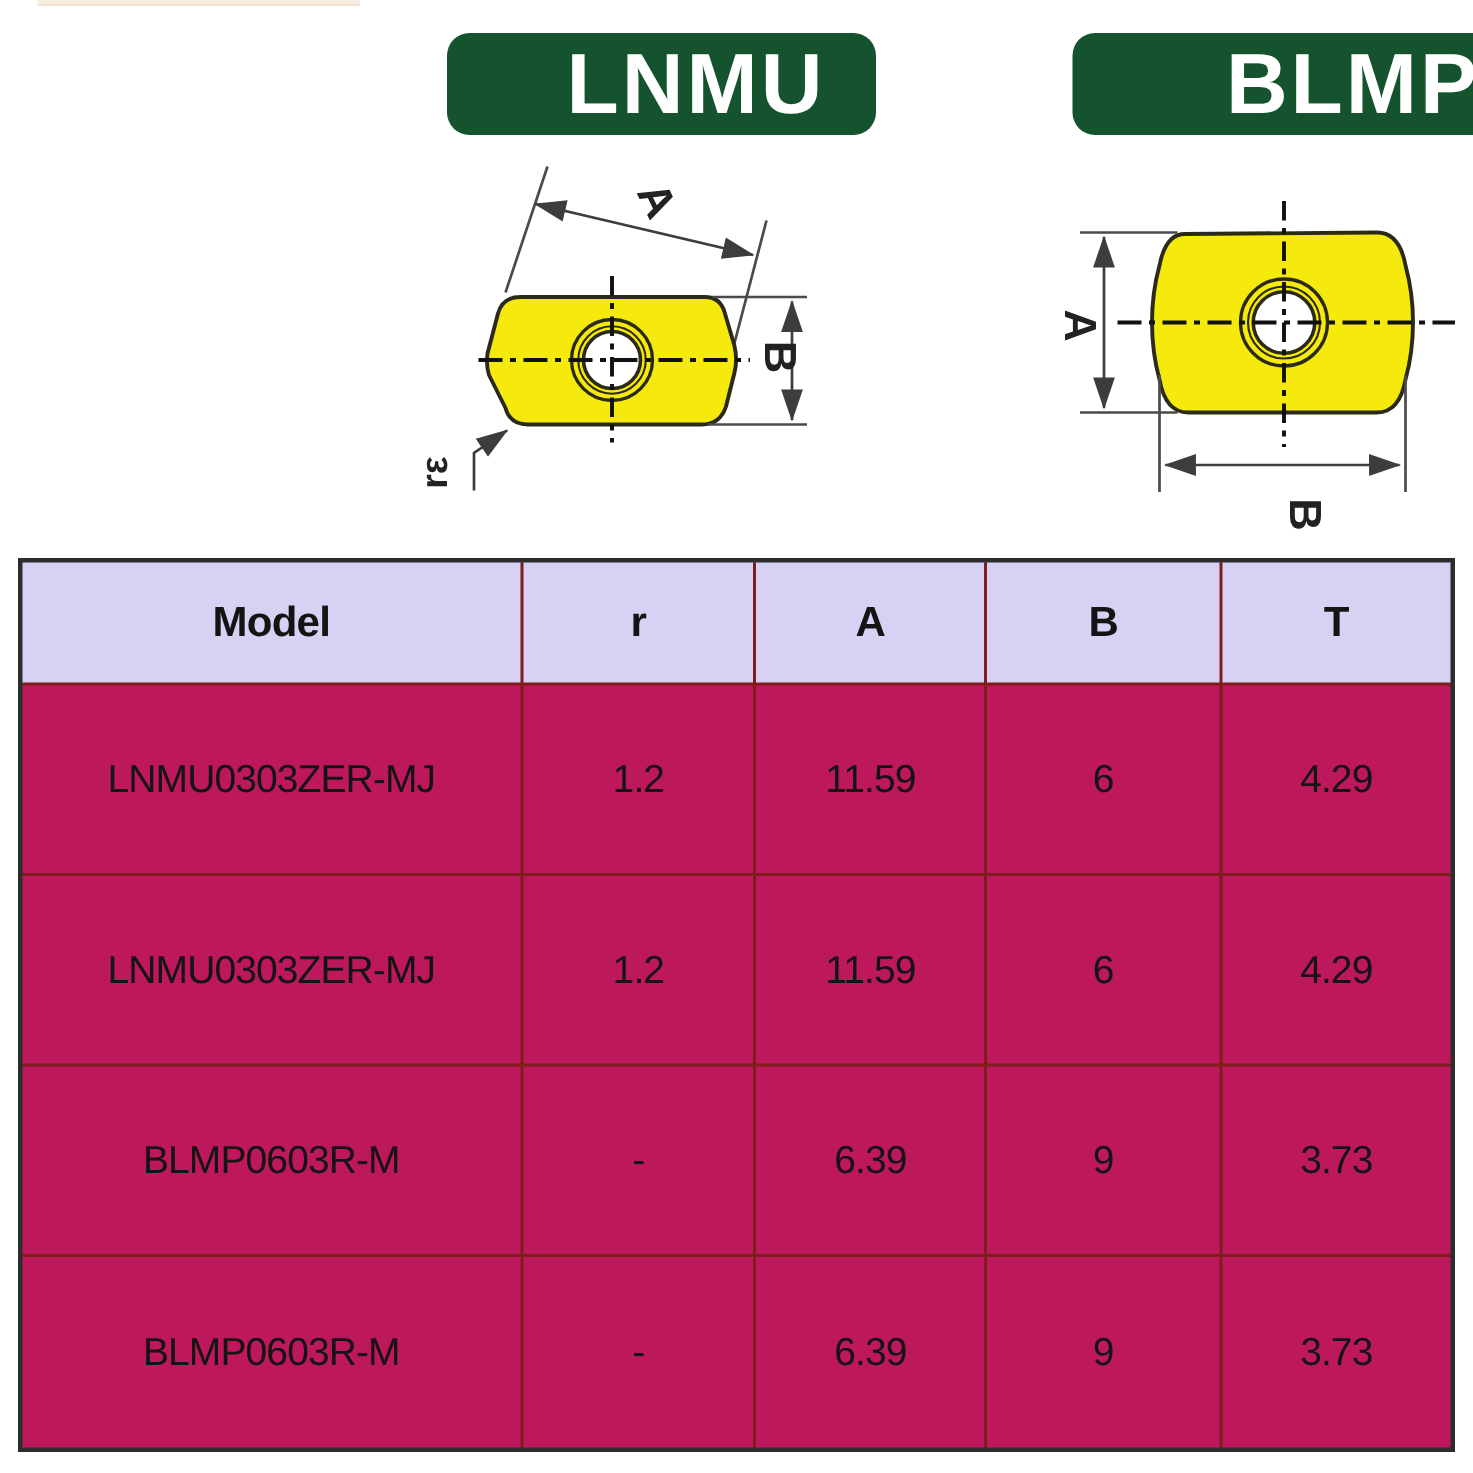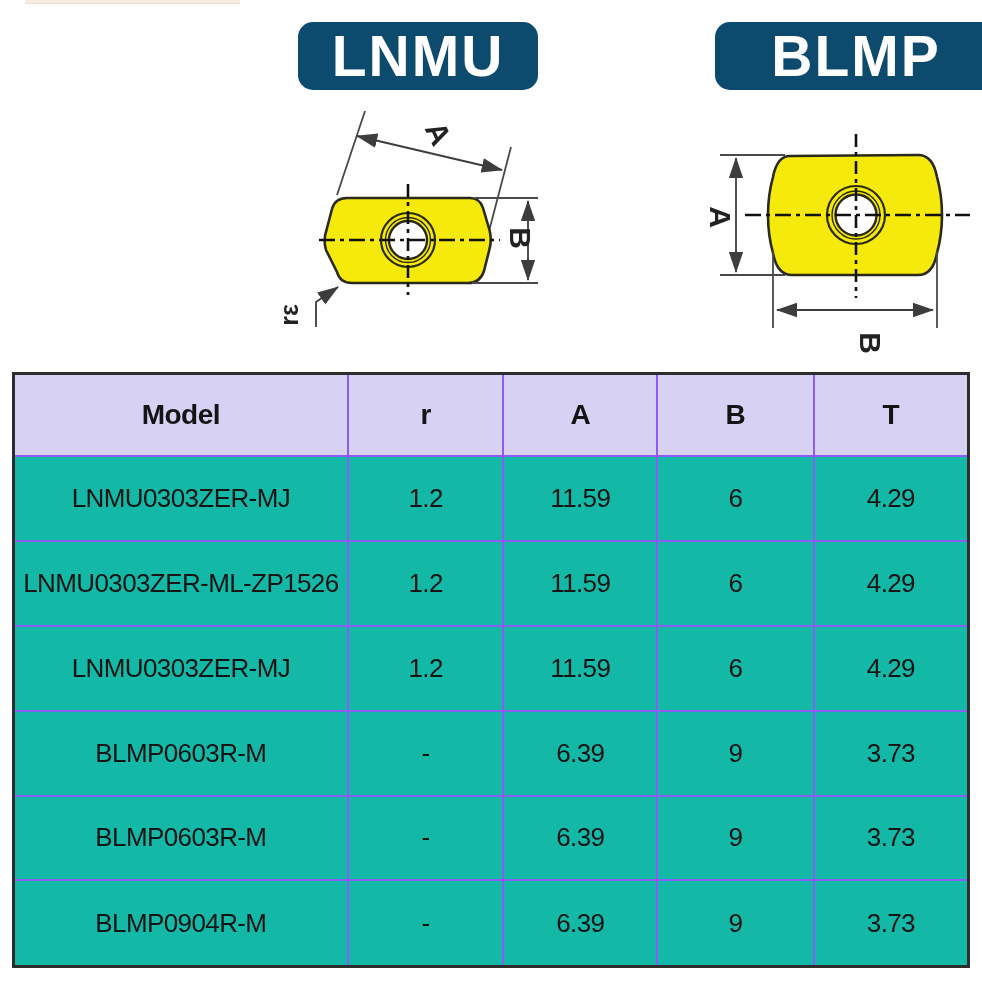--- a/index.html
+++ b/index.html
@@ -5,45 +5,45 @@
   html,body{margin:0;padding:0;}
   body{
     width:982px;height:982px;position:relative;overflow:hidden;
     background:#ffffff;font-family:"Liberation Sans",sans-serif;
   }
   .top-strip{
     position:absolute;left:25px;top:0;width:215px;height:3px;
     background:#f6ecdf;border-bottom:1px solid #efe0cd;
   }
   .badge{
-    position:absolute;background:#0c4a6e;color:#ffffff;
+    position:absolute;background:#14532d;color:#ffffff;
     border-radius:15px;display:flex;align-items:center;justify-content:center;
-    font-weight:bold;font-size:57px;letter-spacing:2px;
+    font-weight:bold;font-size:57px;letter-spacing:2px;padding-left:46px;
   }
   #badge-lnmu{left:298px;top:22px;width:240px;height:68px;}
   #badge-blmp{left:715px;top:22px;width:282px;height:68px;}
   svg{position:absolute;}
   #diagram-lnmu{left:270px;top:105px;}
   #diagram-blmp{left:690px;top:105px;}
   svg text{font-family:"Liberation Sans",sans-serif;font-weight:600;fill:#222;}
   .dim-label{font-size:30px;}
   .r-label{font-size:25px;}
   table{
     position:absolute;left:12px;top:372px;width:958px;height:596px;
     border-collapse:collapse;table-layout:fixed;
     border:3px solid #2d2d2d;
   }
   th,td{
-    border:2px solid #8b5cf6;text-align:center;vertical-align:middle;color:#141414;
+    border:2px solid #7f1d1d;text-align:center;vertical-align:middle;color:#141414;
   }
   thead th{
     background:#d7d1f3;height:78px;font-size:28px;font-weight:bold;letter-spacing:-0.5px;
   }
   tbody td{
-    background:#14b8a6;font-size:26px;font-weight:500;letter-spacing:-0.6px;
+    background:#be185d;font-size:26px;font-weight:500;letter-spacing:-0.6px;
   }
 </style>
 </head>
 <body>
 
 <div class="top-strip"></div>
 
 <div id="badge-lnmu" class="badge">
   <span>LNMU</span>
 </div>
@@ -128,48 +128,34 @@
   </thead>
   <tbody>
     <tr>
       <td>LNMU0303ZER-MJ</td>
       <td>1.2</td>
       <td>11.59</td>
       <td>6</td>
       <td>4.29</td>
     </tr>
     <tr>
-      <td>LNMU0303ZER-ML-ZP1526</td>
-      <td>1.2</td>
-      <td>11.59</td>
-      <td>6</td>
-      <td>4.29</td>
-    </tr>
-    <tr>
       <td>LNMU0303ZER-MJ</td>
       <td>1.2</td>
       <td>11.59</td>
       <td>6</td>
       <td>4.29</td>
     </tr>
     <tr>
       <td>BLMP0603R-M</td>
       <td>-</td>
       <td>6.39</td>
       <td>9</td>
       <td>3.73</td>
     </tr>
     <tr>
       <td>BLMP0603R-M</td>
       <td>-</td>
       <td>6.39</td>
       <td>9</td>
       <td>3.73</td>
     </tr>
-    <tr>
-      <td>BLMP0904R-M</td>
-      <td>-</td>
-      <td>6.39</td>
-      <td>9</td>
-      <td>3.73</td>
-    </tr>
   </tbody>
 </table>
 
 </body></html>

